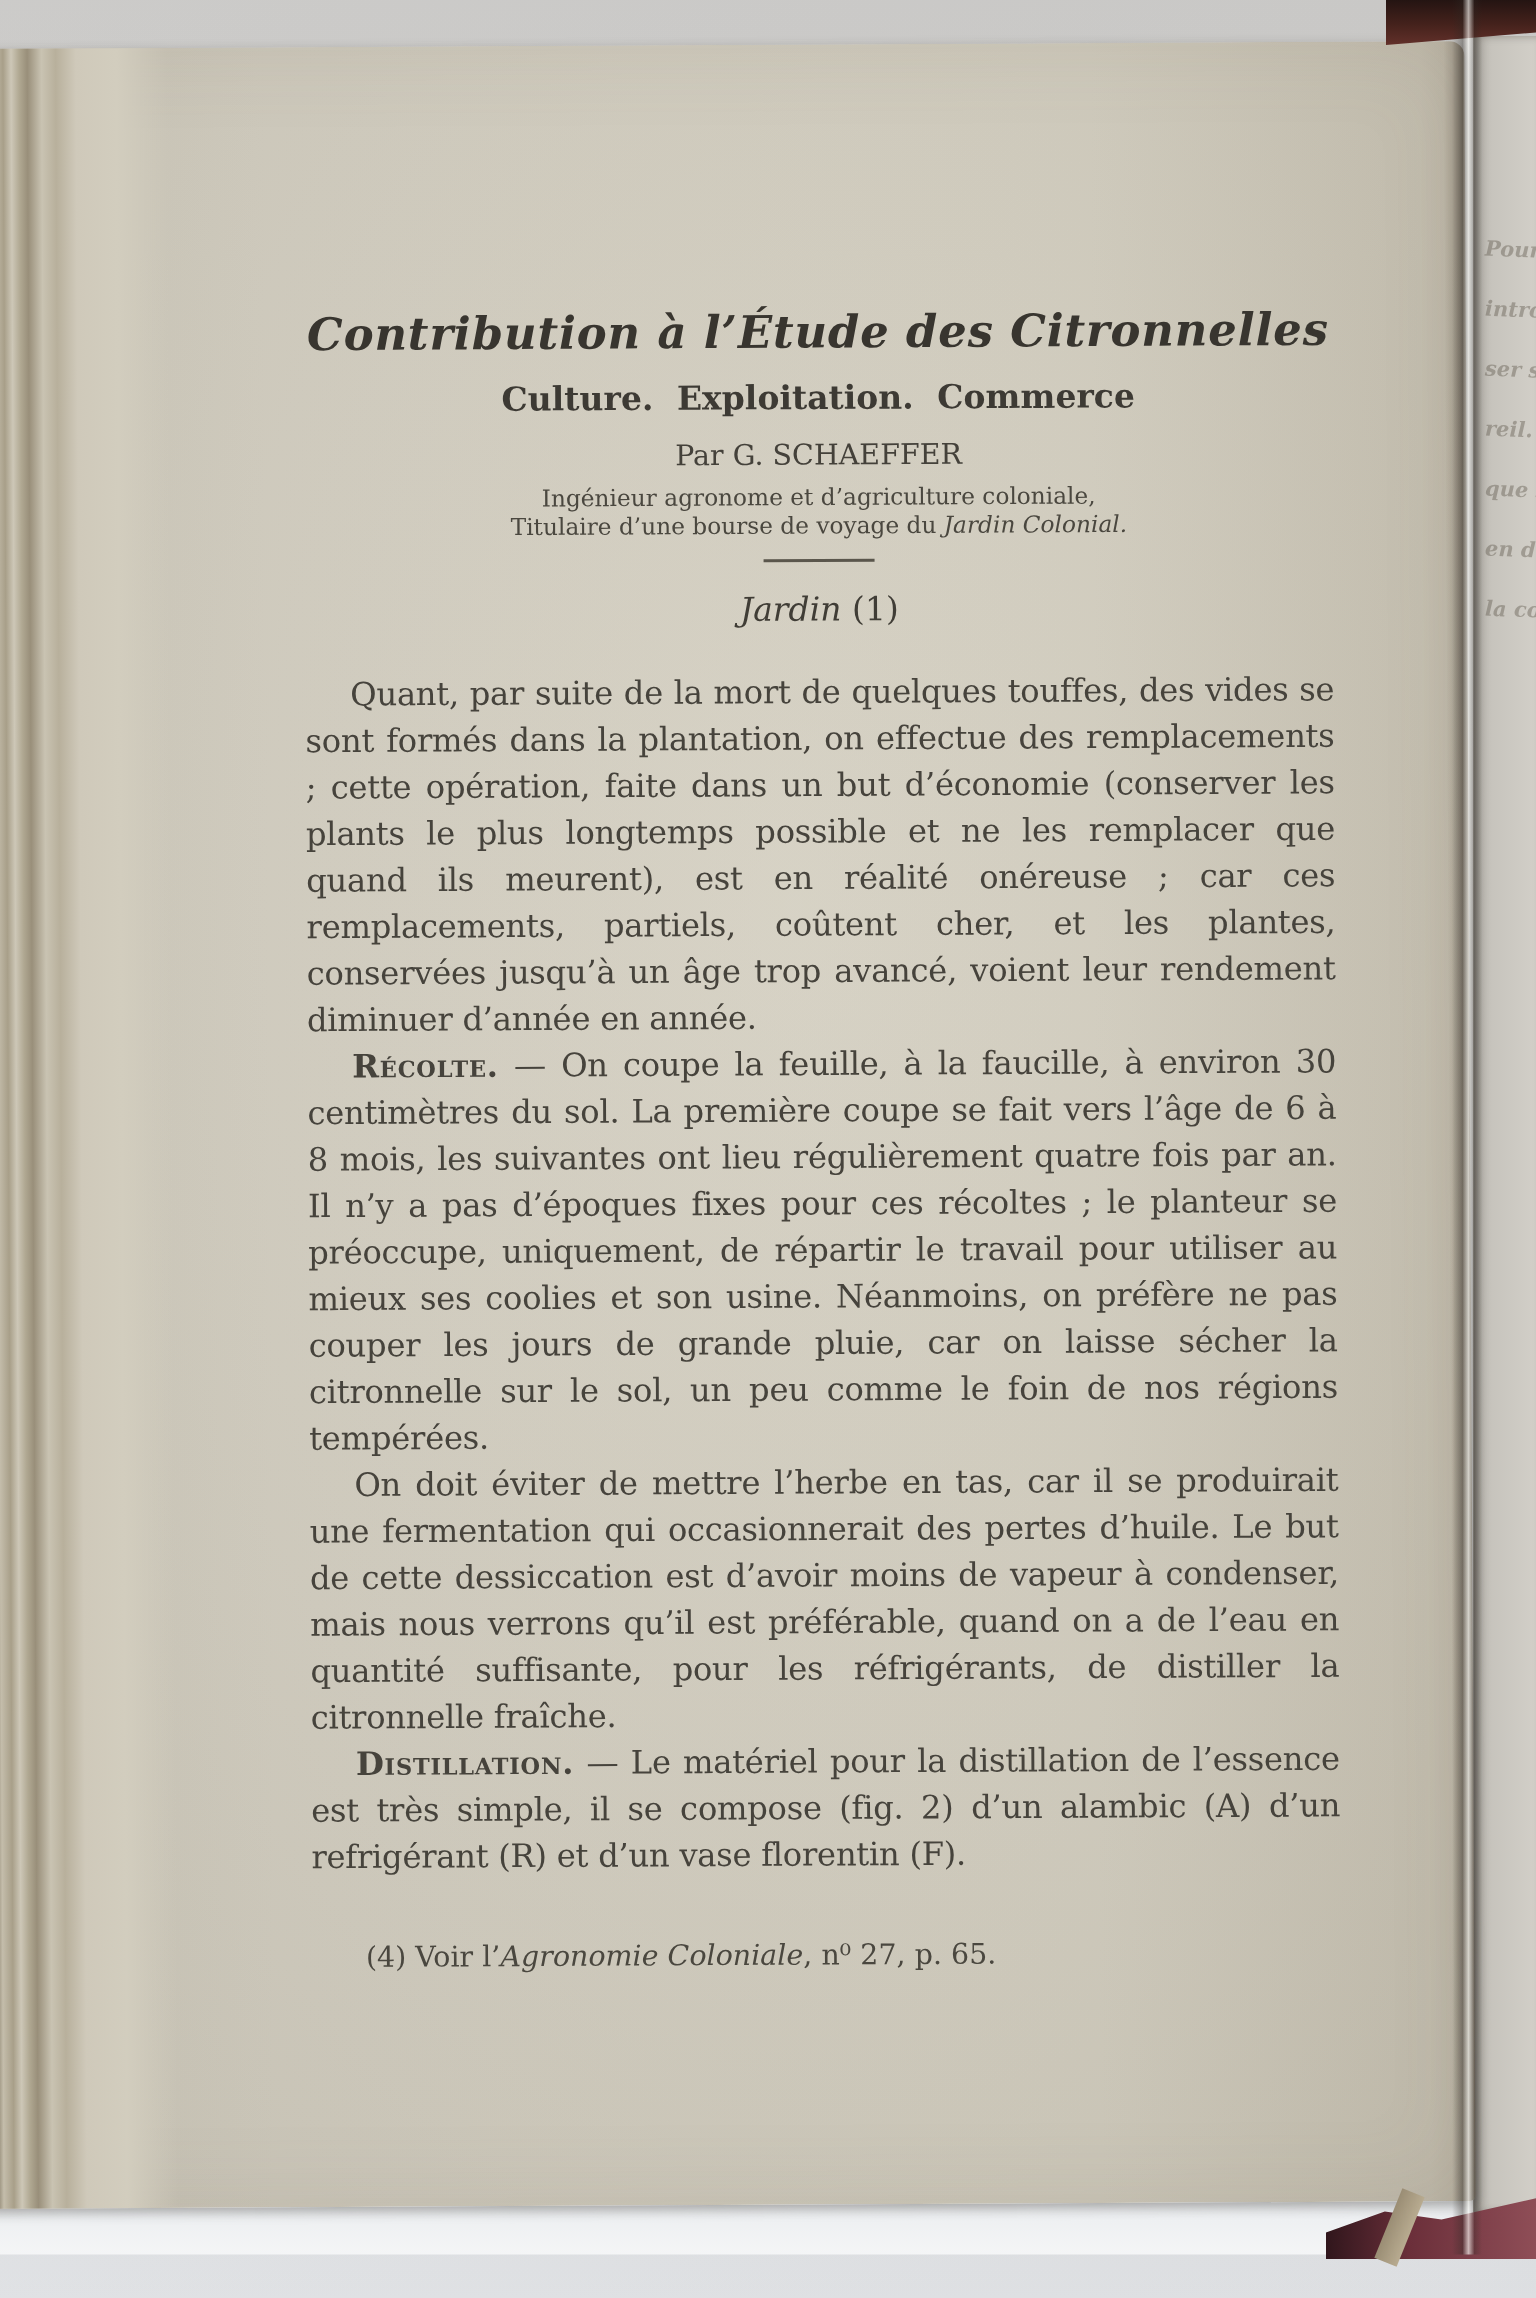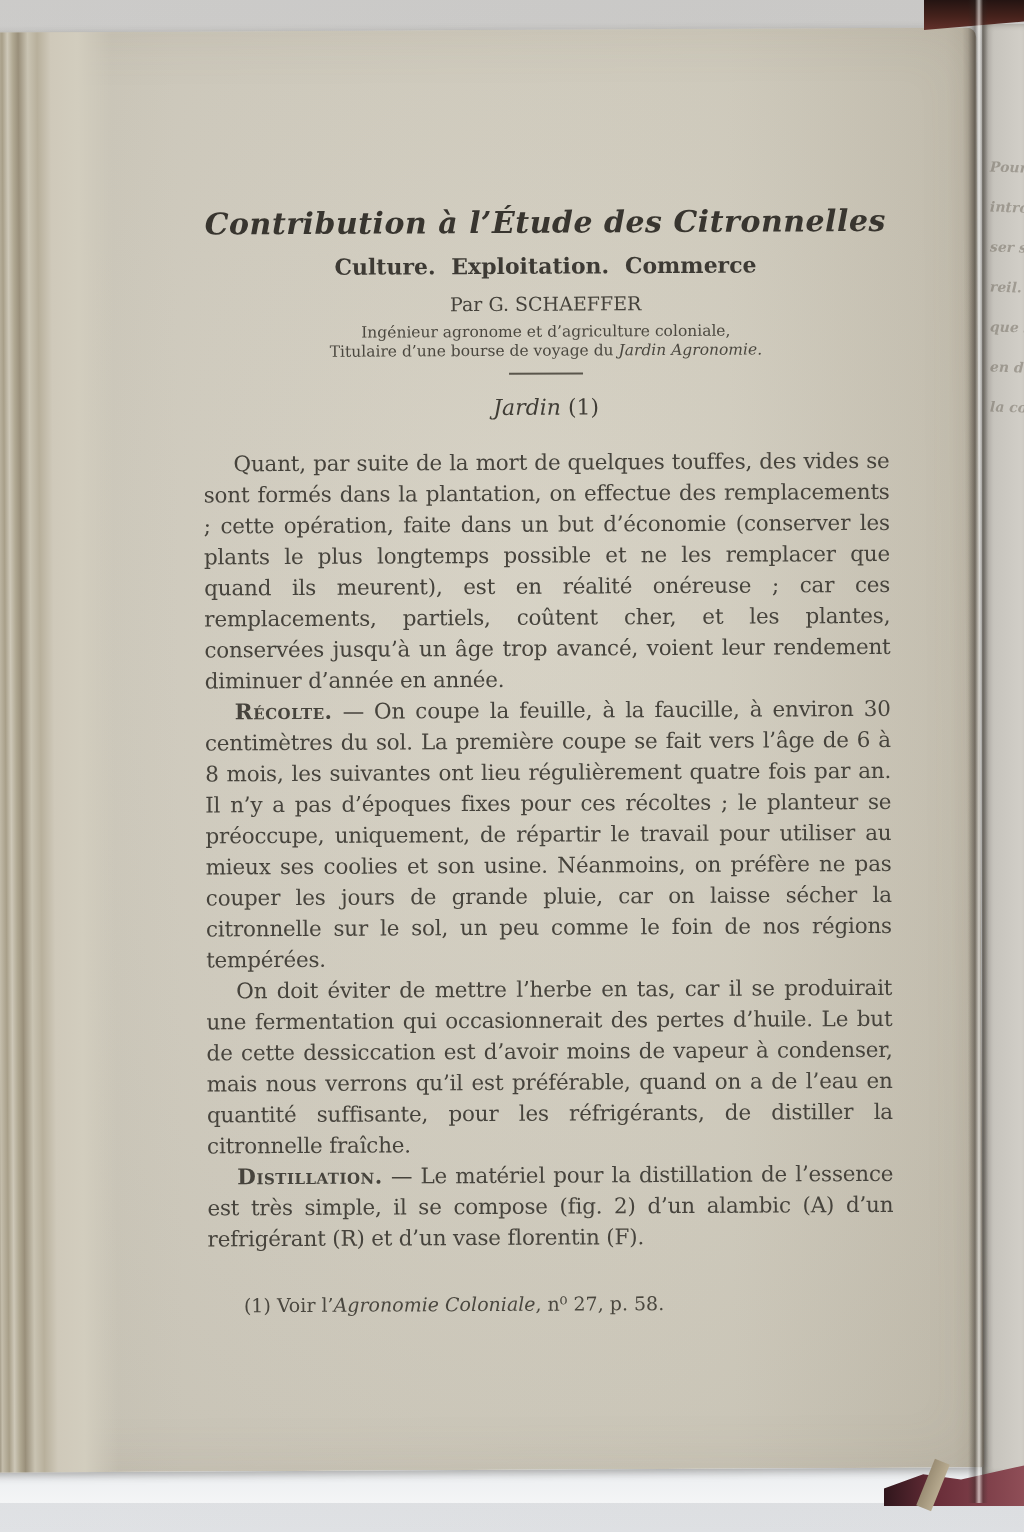--- a/index.html
+++ b/index.html
@@ -89,33 +89,33 @@
 
   <div class="book-page">
     <div class="left-edges"></div>
 
     <div class="content">
       <h1 class="title">Contribution à l’Étude des Citronnelles</h1>
       <h2 class="subtitle">Culture. Exploitation. Commerce</h2>
       <div class="byline">Par G. SCHAEFFER</div>
       <div class="affil">
         <div>Ingénieur agronome et d’agriculture coloniale,</div>
-        <div><span>Titulaire d’une bourse de voyage du </span><span class="it">Jardin Agronomie.</span></div>
+        <div><span>Titulaire d’une bourse de voyage du </span><span class="it">Jardin Colonial.</span></div>
       </div>
       <div class="rule"></div>
       <div class="suite"><span class="it">Jardin</span><span> (1)</span></div>
 
       <div class="body">
         <p><span class="lead"></span><span>Quant, par suite de la mort de quelques touffes, des vides se sont formés dans la plantation, on effectue des remplacements ; cette opération, faite dans un but d’économie (conserver les plants le plus longtemps possible et ne les remplacer que quand ils meurent), est en réalité onéreuse ; car ces remplacements, partiels, coûtent cher, et les plantes, conservées jusqu’à un âge trop avancé, voient leur rendement diminuer d’année en année.</span></p>
         <p><span class="lead">Récolte.</span><span> — On coupe la feuille, à la faucille, à environ 30 centimètres du sol. La première coupe se fait vers l’âge de 6 à 8 mois, les suivantes ont lieu régulièrement quatre fois par an. Il n’y a pas d’époques fixes pour ces récoltes ; le planteur se préoccupe, uniquement, de répartir le travail pour utiliser au mieux ses coolies et son usine. Néanmoins, on préfère ne pas couper les jours de grande pluie, car on laisse sécher la citronnelle sur le sol, un peu comme le foin de nos régions tempérées.</span></p>
         <p><span class="lead"></span><span>On doit éviter de mettre l’herbe en tas, car il se produirait une fermentation qui occasionnerait des pertes d’huile. Le but de cette dessiccation est d’avoir moins de vapeur à condenser, mais nous verrons qu’il est préférable, quand on a de l’eau en quantité suffisante, pour les réfrigérants, de distiller la citronnelle fraîche.</span></p>
         <p><span class="lead">Distillation.</span><span> — Le matériel pour la distillation de l’essence est très simple, il se compose (fig. 2) d’un alambic (A) d’un refrigérant (R) et d’un vase florentin (F).</span></p>
       </div>
 
-      <div class="footnote"><span>(1) Voir l’</span><span class="it">Agronomie Coloniale</span><span>, n⁰ 27, p. 58.</span></div>
+      <div class="footnote"><span>(4) Voir l’</span><span class="it">Agronomie Coloniale</span><span>, n⁰ 27, p. 65.</span></div>
     </div>
 
     <div class="gutter-inner"></div>
   </div>
 
   <div class="gutter"></div>
   <div class="cover-top"></div>
   <div class="cover-bottom"></div>
   <div class="ribbon"></div>
 

